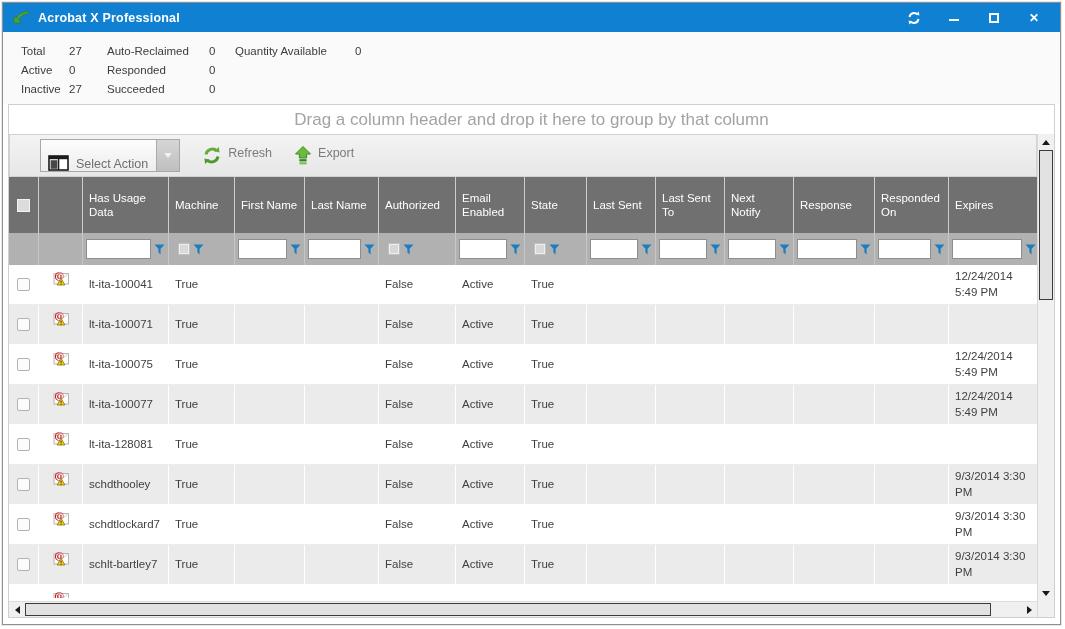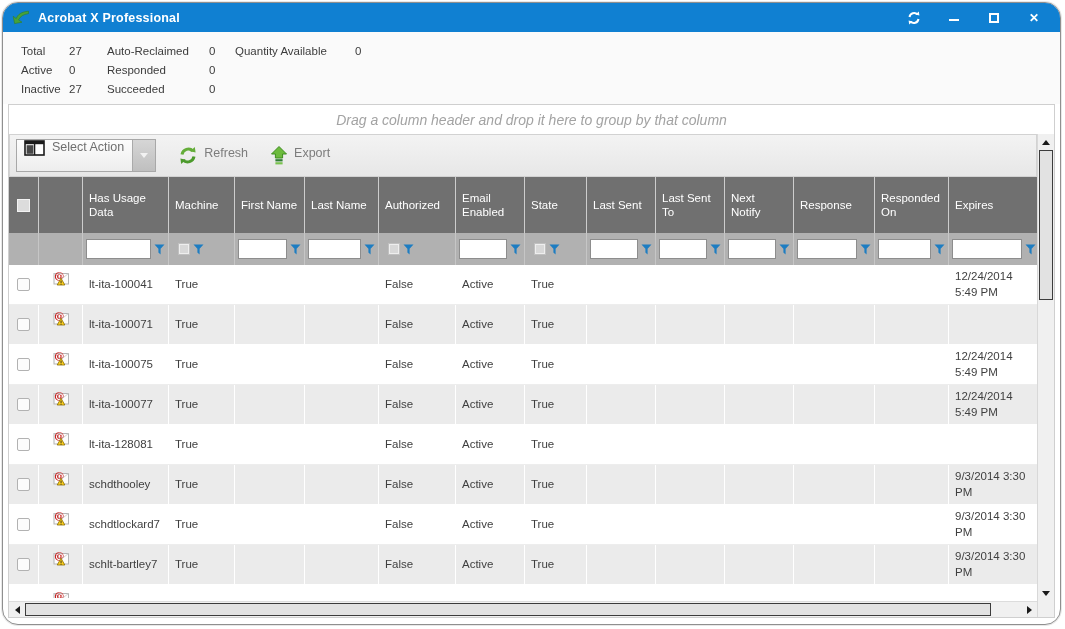--- a/index.html
+++ b/index.html
@@ -1,45 +1,45 @@
 <!DOCTYPE html>
 <html><head>
 <meta charset="utf-8">
 <style>
   * { box-sizing: border-box; margin: 0; padding: 0; }
   html,body { width:1065px; height:629px; background:#fff; font-family:"Liberation Sans", sans-serif; overflow:hidden; }
 
   .window{ position:absolute; left:2px; top:2px; width:1059px; height:623px;
-    border:1px solid #8f8f8f; border-radius:16px; overflow:hidden; background:#fff;
+    border:1px solid #8f8f8f; border-radius:0; overflow:hidden; background:#fff;
     display:flex; flex-direction:column; box-shadow:0 0 0 1px #e8e8e8; }
 
   
   .titlebar{ flex:none; height:29px; background:#1080d2; display:flex; align-items:center; padding:0 8px; }
   .app-icon{ width:20px; height:18px; margin-right:7px; display:flex; align-items:center; }
   .title{ color:#fff; font-size:12.5px; font-weight:bold; letter-spacing:.2px; }
   .win-controls{ margin-left:auto; display:flex; align-items:center; gap:24px; padding-right:10px; }
   .wc{ width:16px; height:16px; display:flex; align-items:center; justify-content:center; cursor:default; }
   .min-glyph{ width:10px; height:2px; background:#fff; margin-top:4px; }
   .max-glyph{ width:10px; height:10px; border:2px solid #fff; }
   .close-glyph{ color:#fff; font-size:12px; font-weight:bold; line-height:1; }
 
   
   .stats{ flex:none; padding:9px 0 6px 18px; background:#fafafa; }
   .stat-line{ display:grid; grid-template-columns:48px 38px 102px 26px 120px 24px; font-size:11.5px; color:#3c3c3c; height:19px; align-items:center; }
   .stat-line .s-val{ }
 
   
   .grid-outer{ flex:1; min-height:0; margin:0 5px 6px 5px; border:1px solid #cfcfcf; display:flex; flex-direction:column; background:#fff; }
-  .drag-band{ flex:none; height:29px; display:flex; align-items:center; justify-content:center; color:#a3a3a3; font-size:14px; background:#fff;font-style:italic; }
+  .drag-band{ flex:none; height:29px; display:flex; align-items:center; justify-content:center; color:#a3a3a3; font-size:17px; background:#fff; }
   .grid-flex{ flex:1; min-height:0; display:flex; }
   .grid-main{ flex:1; min-width:0; display:flex; flex-direction:column; }
 
   
   .toolbar{ flex:none; height:43px; background:linear-gradient(#f3f3f3,#e7e7e7); border:1px solid #d2d2d2; display:flex; align-items:center; padding-left:6px; }
-  .select-action{ display:flex; align-items:flex-start; height:33px; border:1px solid #a8a8a8; background:linear-gradient(#fdfdfd,#ededed); padding-left:7px; cursor:default; }
+  .select-action{ display:flex; align-items:flex-end; height:33px; border:1px solid #a8a8a8; background:linear-gradient(#fdfdfd,#ededed); padding-left:7px; cursor:default;margin-left:24px; }
   .sa-icon{ margin-right:7px; display:flex; }
   .sa-label{ color:#6f6f6f; font-size:12.5px; margin-right:8px; }
   .sa-drop{ width:23px; height:31px; background:linear-gradient(#d6d6d6,#bfbfbf); border-left:1px solid #aaa; display:flex; align-items:center; justify-content:center; }
   .caret{ width:0; height:0; border-left:4px solid transparent; border-right:4px solid transparent; border-top:5px solid #f2f2f2; }
   .tool-btn{ display:flex; margin-left:22px; cursor:default; }
   .tool-btn .ic{ display:flex; margin-right:6px; }
   .tool-label{ color:#7c7c7c; font-size:12.5px; }
 
   
   .grid-cols{ display:grid; grid-template-columns:30px 44px 86px 66px 70px 74px 77px 69px 62px 69px 69px 69px 81px 74px minmax(90px,1fr); }

